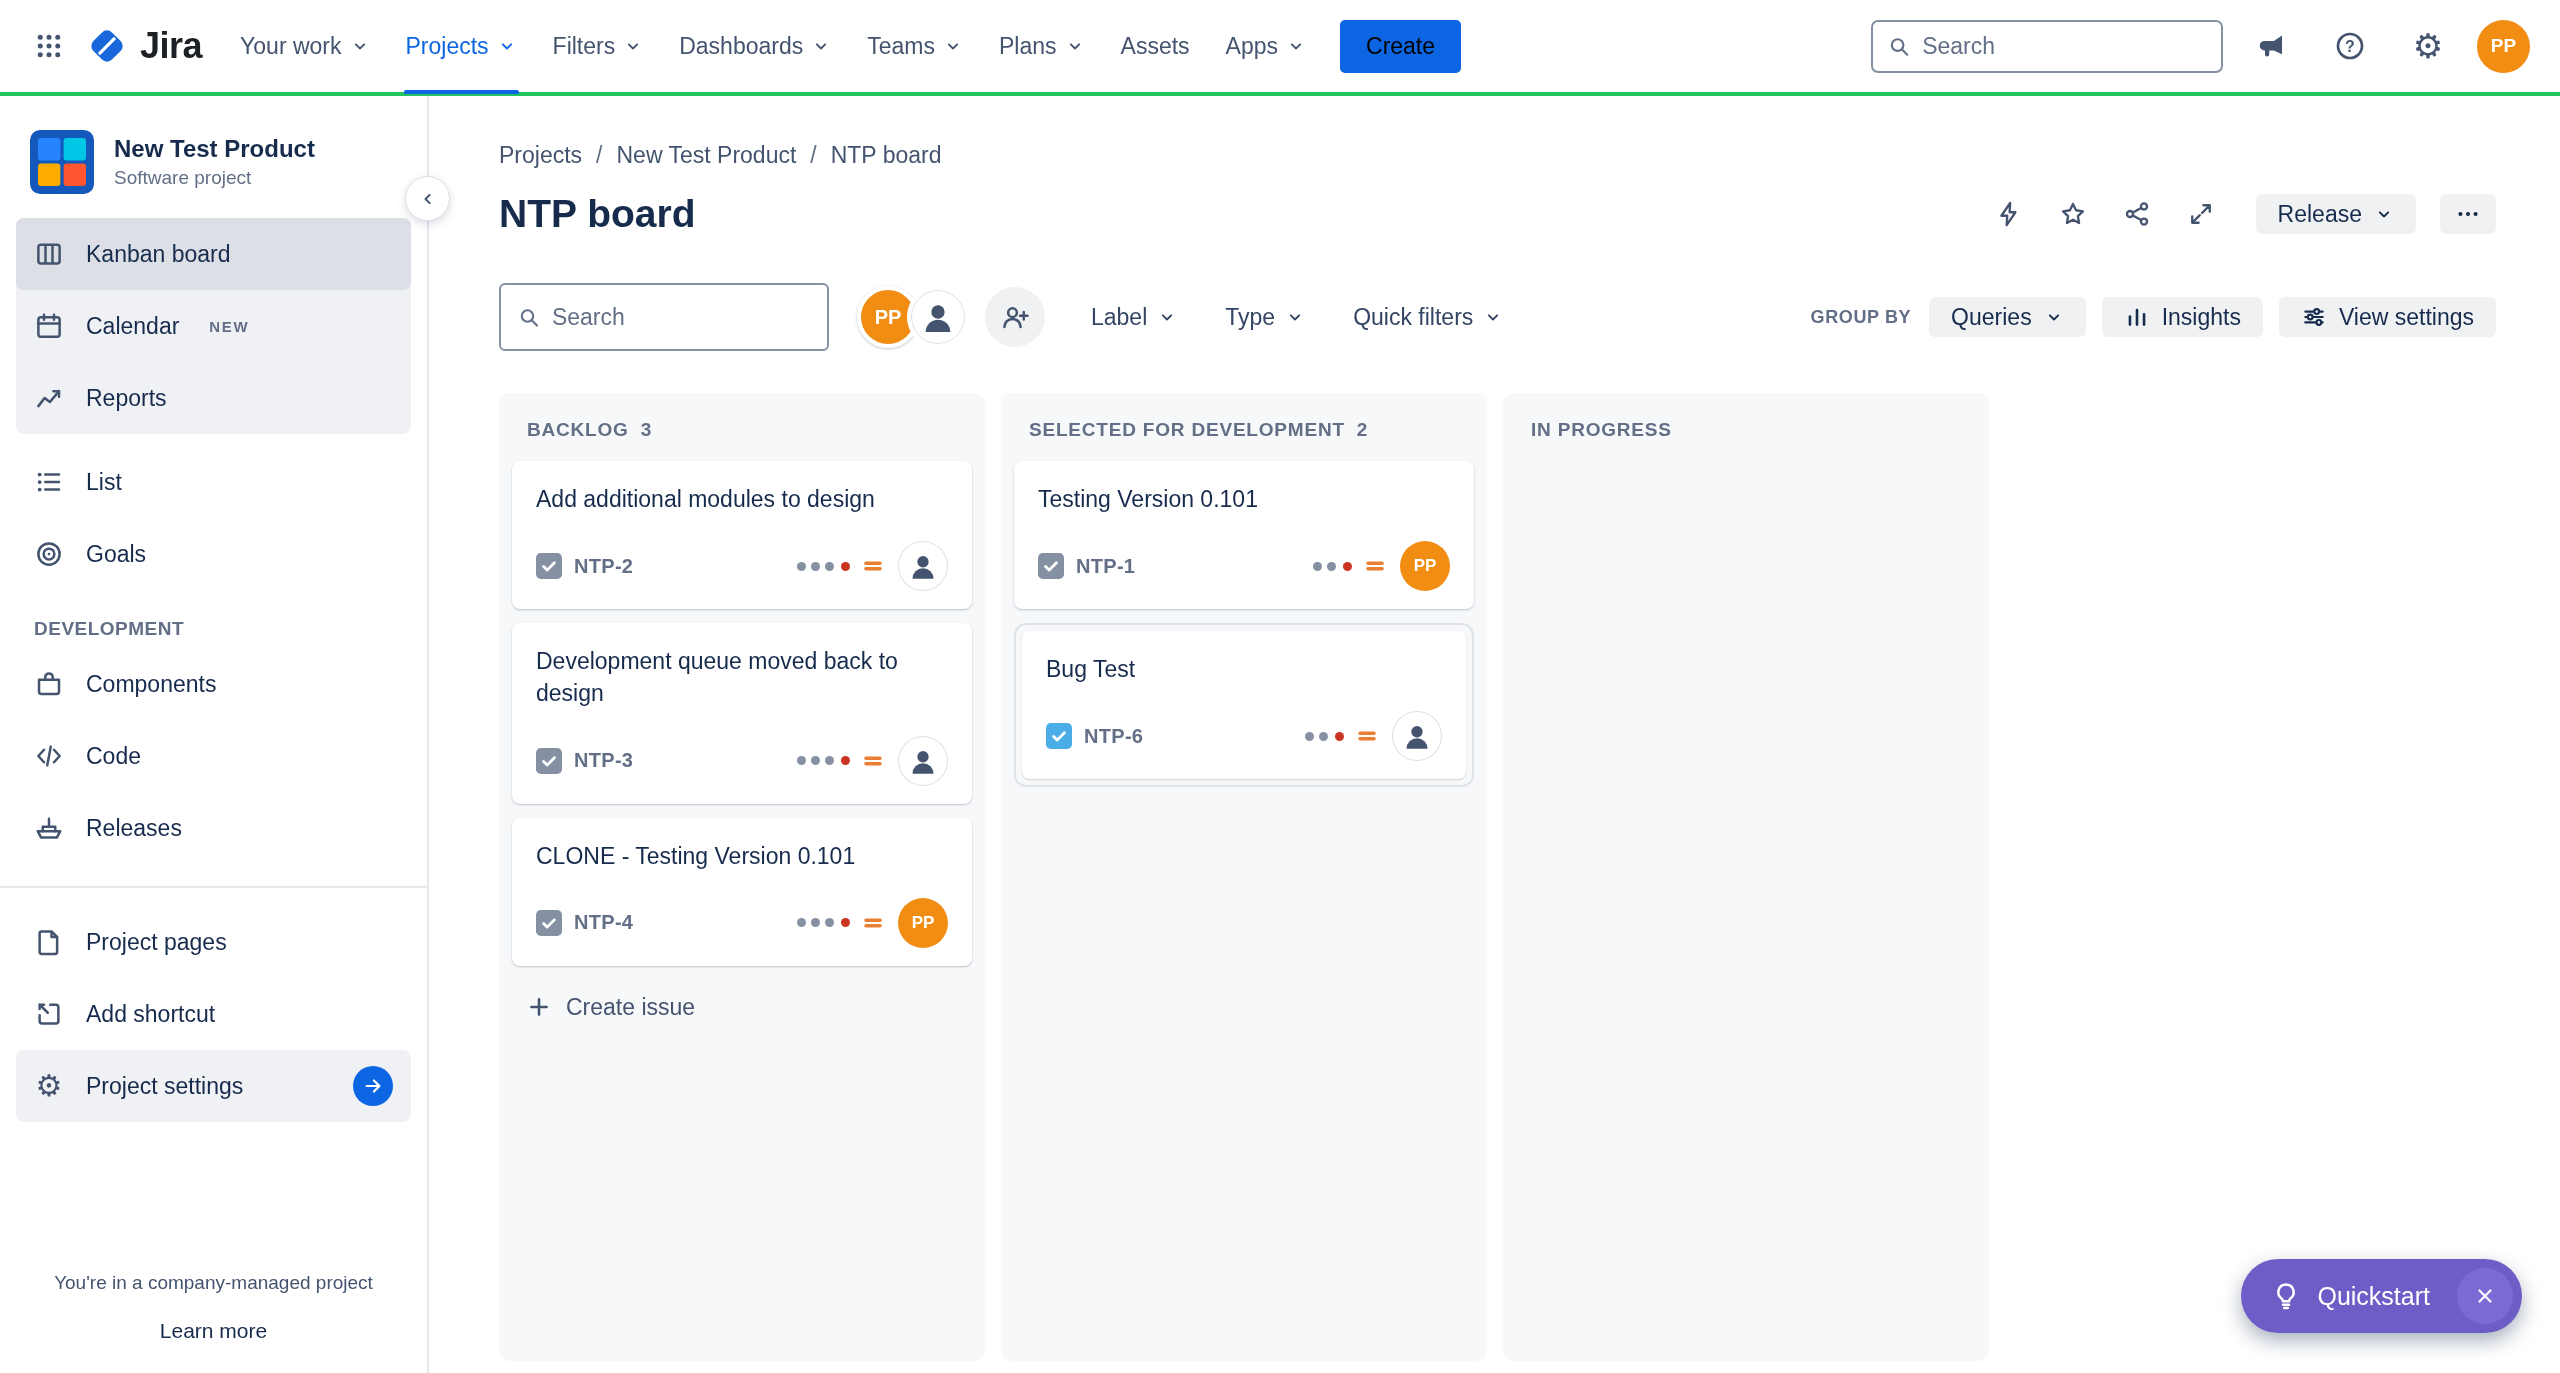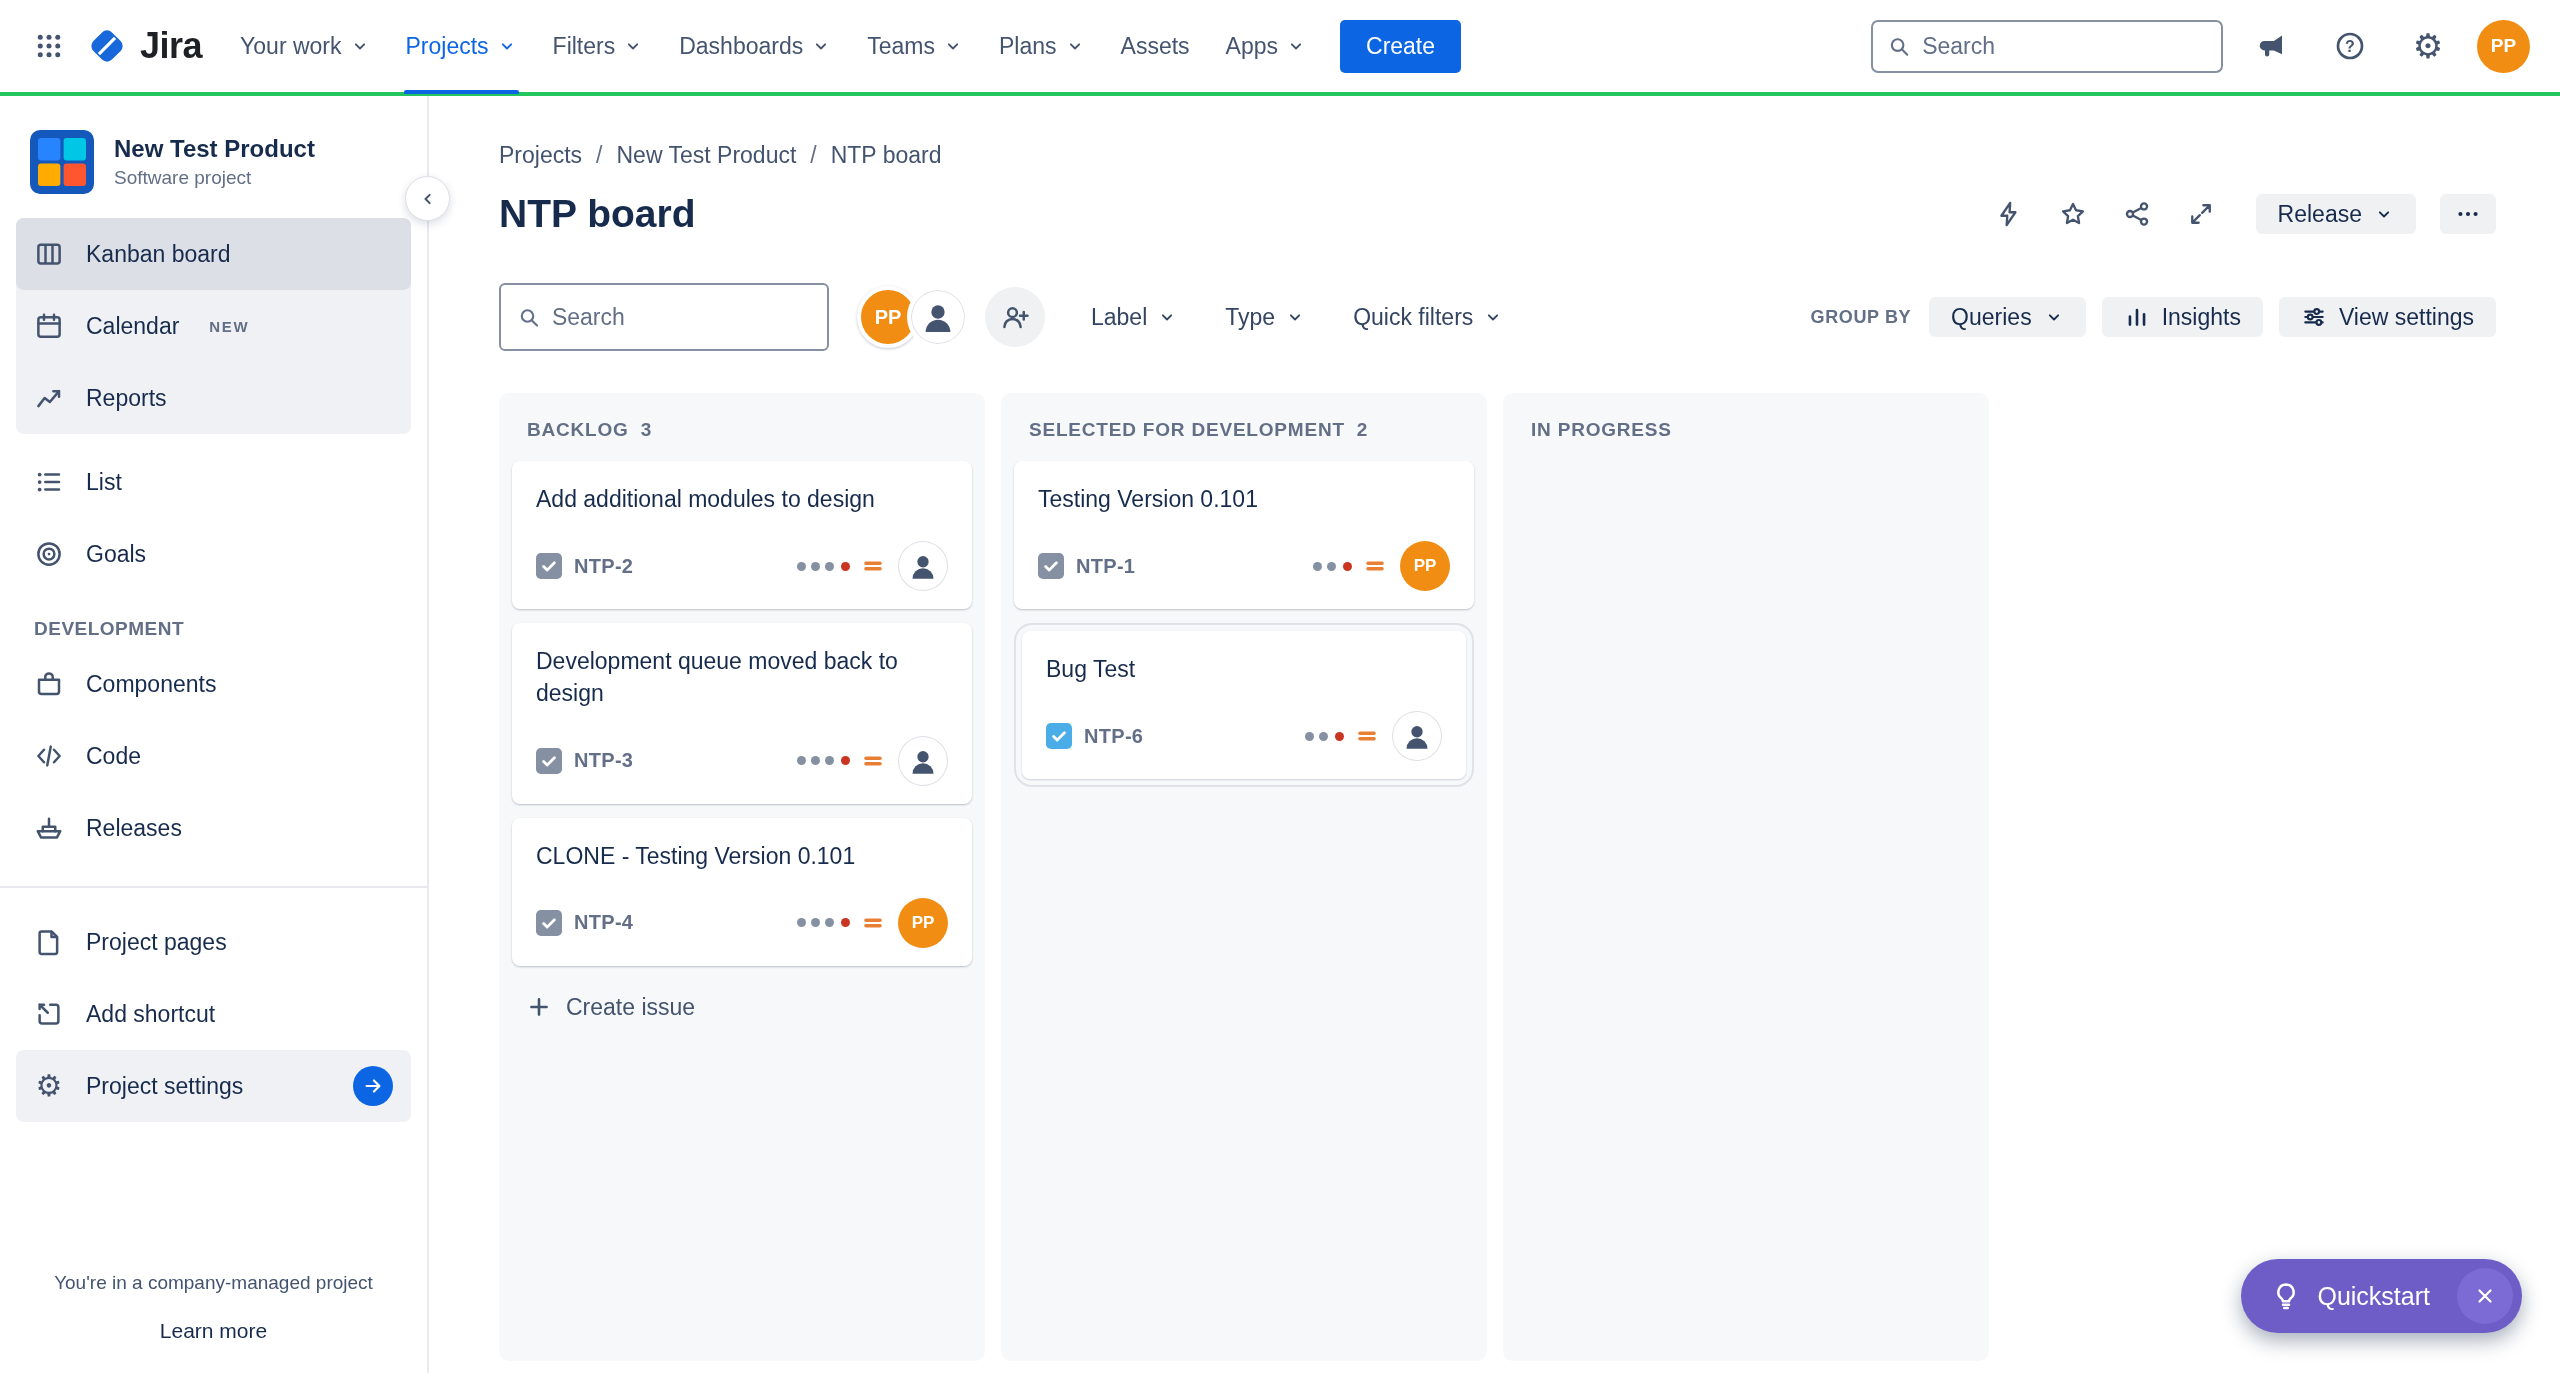--- a/index.html
+++ b/index.html
@@ -13,21 +13,21 @@
             border-bottom:4px solid #22c55e; flex:0 0 auto; }
   .icon-btn { width:58px; height:58px; display:flex; align-items:center; justify-content:center;
               color:#44546F; border-radius:6px; cursor:pointer; }
   .logo { display:flex; align-items:center; gap:12px; padding:0 20px 0 8px; cursor:pointer; }
   .logo-text { font-size:36px; font-weight:700; color:#1D2125; letter-spacing:-0.5px; }
   .nav-item { display:flex; align-items:center; gap:8px; padding:0 18px; height:96px;
               font-size:23px; font-weight:500; color:#44546F; position:relative; cursor:pointer; white-space:nowrap; }
   .nav-item.active { color:#0C66E4; }
   .nav-item.active::after { content:""; position:absolute; bottom:0; left:16px; right:16px;
                             height:4px; background:#0C66E4; border-radius:2px 2px 0 0; }
-  .create-btn { margin-left:16px; height:53px; padding:0 26px; background:#0C66E4; color:#ffffff;
+  .create-btn { margin-left:16px; height:53px; padding:0 26px; background:#0C66E4; color:#000000;
                 font-size:23px; font-weight:500; border:none; border-radius:5px; cursor:pointer;text-align:center; }
   .topnav-right { margin-left:auto; display:flex; align-items:center; gap:20px; }
   .search-box { display:flex; align-items:center; gap:12px; width:352px; height:53px;
                 border:2px solid #8590A2; border-radius:7px; padding:0 14px; color:#626F86; background:#fff; }
   .search-box input { border:none; outline:none; font-size:23px; width:100%; color:#172B4D;
                       background:transparent; font-family:inherit; }
   .search-box input::placeholder { color:#626F86; }
   .avatar { width:53px; height:53px; border-radius:50%; background:#F18D13; color:#fff;
             display:flex; align-items:center; justify-content:center; font-size:19px; font-weight:700; cursor:pointer; }
   .gear-glyph { font-family:"DejaVu Sans", sans-serif; font-size:34px; line-height:1; }
@@ -114,21 +114,21 @@
   .dot { width:9px; height:9px; border-radius:50%; background:#8590A2; margin-left:5px; }
   .dot.red { background:#CA3521; margin-left:7px; }
   .prio { margin-left:10px; display:flex; }
   .card-avatar { width:50px; height:50px; border-radius:50%; margin-left:12px; display:flex;
                  align-items:center; justify-content:center; }
   .card-avatar.avatar-pp { font-size:17px; }
   .create-issue { display:flex; align-items:center; gap:14px; padding:14px 14px; margin:0 13px;
                   font-size:23px; font-weight:500; color:#44546F; cursor:pointer; border-radius:6px; }
   .see-older { display:flex; align-items:center; gap:12px; justify-content:center; margin-top:64px;
                font-size:23px; font-weight:500; color:#44546F; cursor:pointer; }
-  .bug-wrap { border:2px solid #DFE2E7; border-radius:18px; margin-bottom:14px; padding:6px; }
+  .bug-wrap { border:2px solid #DFE2E7; border-radius:12px; margin-bottom:14px; padding:6px; }
   .bug-wrap .card { margin-bottom:0; box-shadow:0 1px 2px rgba(9,30,66,.18); }
 
   
   .quickstart { position:fixed; right:38px; bottom:40px; height:74px; background:#6E5DC6;
                 border-radius:40px; display:flex; align-items:center; gap:16px;
                 padding:0 92px 0 30px; color:#fff; box-shadow:0 8px 20px rgba(9,30,66,.35);
                 cursor:pointer; z-index:20; }
   .qs-label { font-size:25px; font-weight:500; }
   .qs-close { position:absolute; right:9px; top:50%; transform:translateY(-50%); width:56px; height:56px;
               border-radius:50%; background:#7C6BD4; display:flex; align-items:center;

